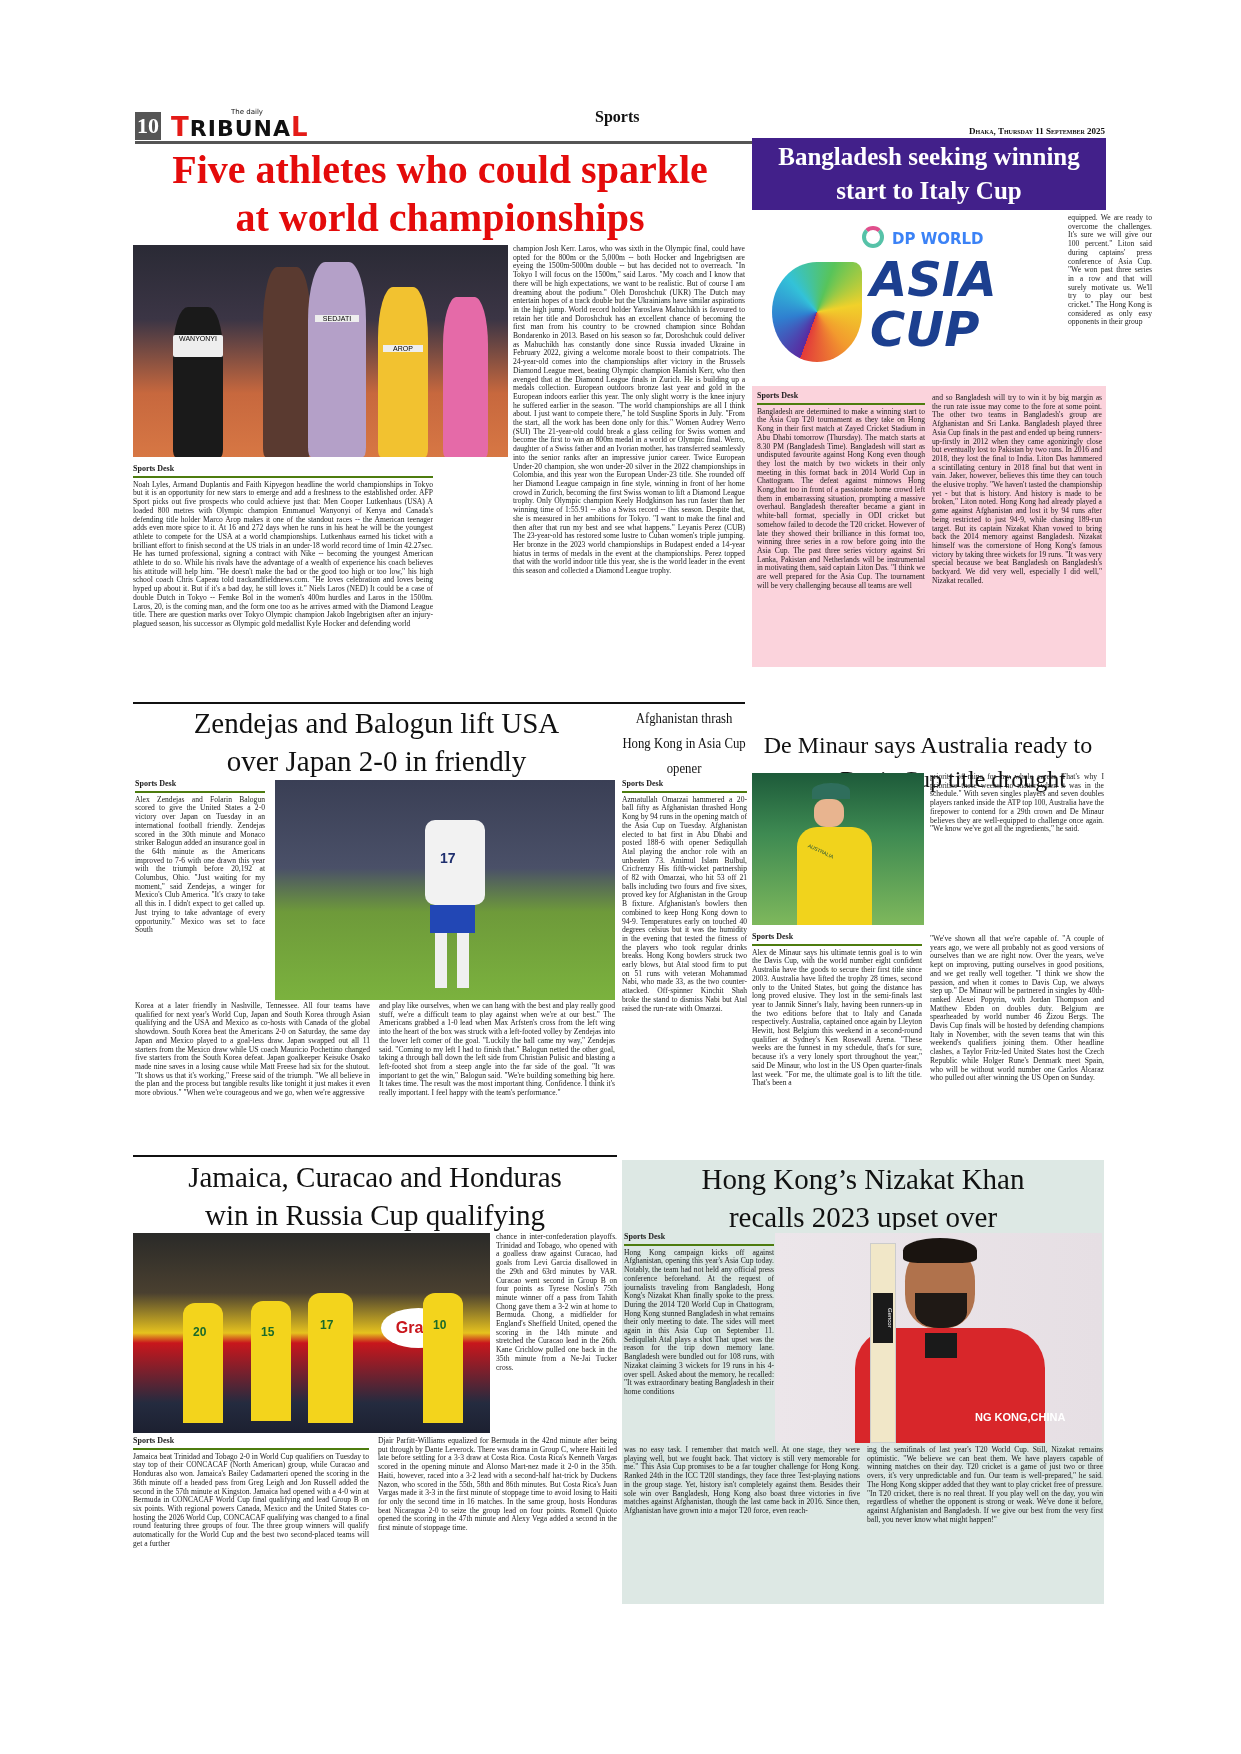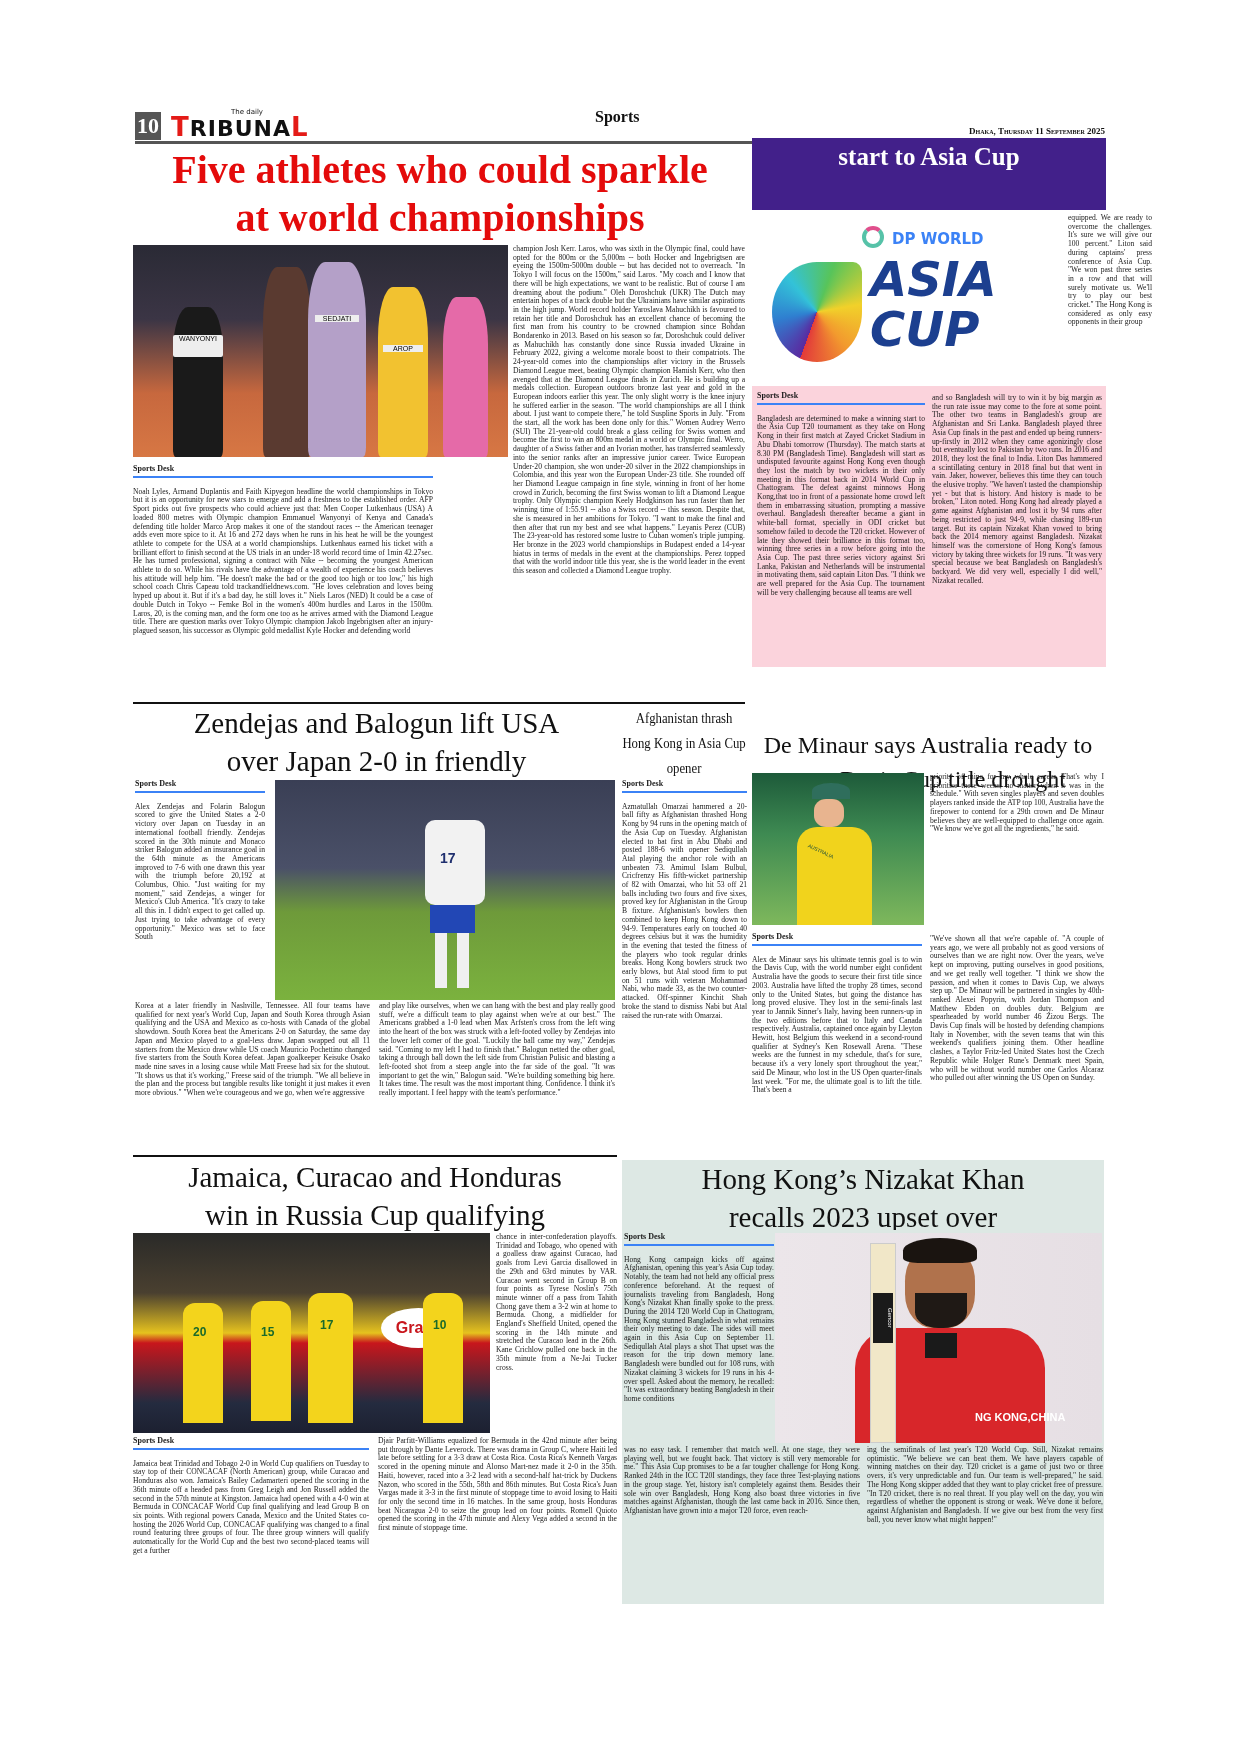--- a/index.html
+++ b/index.html
@@ -1,20 +1,20 @@
 <!DOCTYPE html>
 <html><head>
 <meta charset="utf-8">
 <style>
   * { box-sizing: border-box; margin: 0; padding: 0; }
   body { width: 1241px; height: 1754px; background: #fff; position: relative; font-family: "Liberation Serif", serif; color: #111; overflow: hidden; }
   .abs { position: absolute; }
   .body-text { font-size: 7.6px; line-height: 8.7px; text-align: justify; color: #1a1a1a; font-family: "Liberation Serif", serif; }
   .body-text p { margin: 0; }
-  .desk { font-weight: bold; font-size: 8px; border-bottom: 2px solid #3b82f6; padding-bottom: 2px; margin-bottom: 10px; }
+  .desk { font-weight: bold; font-size: 8px; border-bottom: 2px solid #4d7c0f; padding-bottom: 2px; margin-bottom: 3px; }
   .photo { overflow: hidden; }
 
   
   #masthead { left: 135px; top: 108px; width: 970px; height: 36px; border-bottom: 3px solid #555; }
   #page-num { left: 0; top: 4px; background: #555; color: #fff; font-weight: bold; font-size: 22px; padding: 0 2px; height: 28px; line-height: 28px; font-family: "Liberation Serif", serif; }
   #logo { left: 36px; top: 4px; font-family: "DejaVu Sans", sans-serif; font-weight: 900; font-size: 22px; letter-spacing: 1px; color: #111; }
   #logo .red { color: #e41b17; font-size: 26px; }
   #logo-small { left: 96px; top: 0; font-size: 7px; font-family: "DejaVu Sans", sans-serif; }
   #section { left: 460px; top: 0; font-weight: bold; font-size: 16px; }
   #dateline { right: 0; top: 18px; font-size: 9px; font-variant: small-caps; font-weight: bold; }
@@ -61,21 +61,22 @@
 </div>
 <div class="abs body-text" style="left:133px; top:465px; width:300px;">
   <div class="desk">Sports Desk</div>
   <p>Noah Lyles, Armand Duplantis and Faith Kipyegon headline the world championships in Tokyo but it is an opportunity for new stars to emerge and add a freshness to the established order. AFP Sport picks out five prospects who could achieve just that: Men Cooper Lutkenhaus (USA) A loaded 800 metres with Olympic champion Emmanuel Wanyonyi of Kenya and Canada's defending title holder Marco Arop makes it one of the standout races -- the American teenager adds even more spice to it. At 16 and 272 days when he runs in his heat he will be the youngest athlete to compete for the USA at a world championships. Lutkenhaus earned his ticket with a brilliant effort to finish second at the US trials in an under-18 world record time of 1min 42.27sec. He has turned professional, signing a contract with Nike -- becoming the youngest American athlete to do so. While his rivals have the advantage of a wealth of experience his coach believes his attitude will help him. "He doesn't make the bad or the good too high or too low," his high school coach Chris Capeau told trackandfieldnews.com. "He loves celebration and loves being hyped up about it. But if it's a bad day, he still loves it." Niels Laros (NED) It could be a case of double Dutch in Tokyo -- Femke Bol in the women's 400m hurdles and Laros in the 1500m. Laros, 20, is the coming man, and the form one too as he arrives armed with the Diamond League title. There are question marks over Tokyo Olympic champion Jakob Ingebrigtsen after an injury-plagued season, his successor as Olympic gold medallist Kyle Hocker and defending world</p>
 </div>
 <div class="abs body-text" style="left:513px; top:245px; width:232px; height:455px; overflow:hidden;">
   <p>champion Josh Kerr. Laros, who was sixth in the Olympic final, could have opted for the 800m or the 5,000m -- both Hocker and Ingebrigtsen are eyeing the 1500m-5000m double -- but has decided not to overreach. "In Tokyo I will focus on the 1500m," said Laros. "My coach and I know that there will be high expectations, we want to be realistic. But of course I am dreaming about the podium." Oleh Doroshchuk (UKR) The Dutch may entertain hopes of a track double but the Ukrainians have similar aspirations in the high jump. World record holder Yaroslava Mahuchikh is favoured to retain her title and Doroshchuk has an excellent chance of becoming the first man from his country to be crowned champion since Bohdan Bondarenko in 2013. Based on his season so far, Doroshchuk could deliver as Mahuchikh has constantly done since Russia invaded Ukraine in February 2022, giving a welcome morale boost to their compatriots. The 24-year-old comes into the championships after victory in the Brussels Diamond League meet, beating Olympic champion Hamish Kerr, who then avenged that at the Diamond League finals in Zurich. He is building up a medals collection. European outdoors bronze last year and gold in the European indoors earlier this year. The only slight worry is the knee injury he suffered earlier in the season. "The world championships are all I think about. I just want to compete there," he told Suspline Sports in July. "From the start, all the work has been done only for this." Women Audrey Werro (SUI) The 21-year-old could break a glass ceiling for Swiss women and become the first to win an 800m medal in a world or Olympic final. Werro, daughter of a Swiss father and an Ivorian mother, has transferred seamlessly into the senior ranks after an impressive junior career. Twice European Under-20 champion, she won under-20 silver in the 2022 championships in Colombia, and this year won the European Under-23 title. She rounded off her Diamond League campaign in fine style, winning in front of her home crowd in Zurich, becoming the first Swiss woman to lift a Diamond League trophy. Only Olympic champion Keely Hodgkinson has run faster than her winning time of 1:55.91 -- also a Swiss record -- this season. Despite that, she is measured in her ambitions for Tokyo. "I want to make the final and then after that run my best and see what happens." Leyanis Perez (CUB) The 23-year-old has restored some lustre to Cuban women's triple jumping. Her bronze in the 2023 world championships in Budapest ended a 14-year hiatus in terms of medals in the event at the championships. Perez topped that with the world indoor title this year, she is the world leader in the event this season and collected a Diamond League trophy.</p>
 </div>
 
 <div id="asia-head" class="abs">
-  <div>start to Asia Cup</div>
+  <div>Bangladesh seeking winning</div>
+  <div>start to Italy Cup</div>
 </div>
 <div class="abs" style="left:752px; top:212px; width:265px; height:170px; background:#fff;">
   <div class="abs" style="left:110px; top:14px; width:22px; height:22px; border-radius:50%; border:4px solid #56c2a8; border-top-color:#e04f8c;"></div>
   <div class="abs" style="left:140px; top:18px; font-family:'DejaVu Sans',sans-serif; font-weight:bold; font-size:15px; color:#3b82f6;">DP WORLD</div>
   <div class="abs" style="left:20px; top:50px; width:90px; height:100px; background:conic-gradient(from 200deg, #5a2aa0, #2f7fd0, #33c2d8, #58c45a, #f1d12a, #f29a2e, #e23a3a); border-radius:50% 10% 50% 50%;"></div>
   <div class="abs" style="left:118px; top:42px; font-family:'DejaVu Sans',sans-serif; font-weight:900; font-style:italic; font-size:48px; line-height:50px; color:#1c3f8f;">
     <div>ASIA</div>
     <div>CUP</div>
   </div>
 </div>

